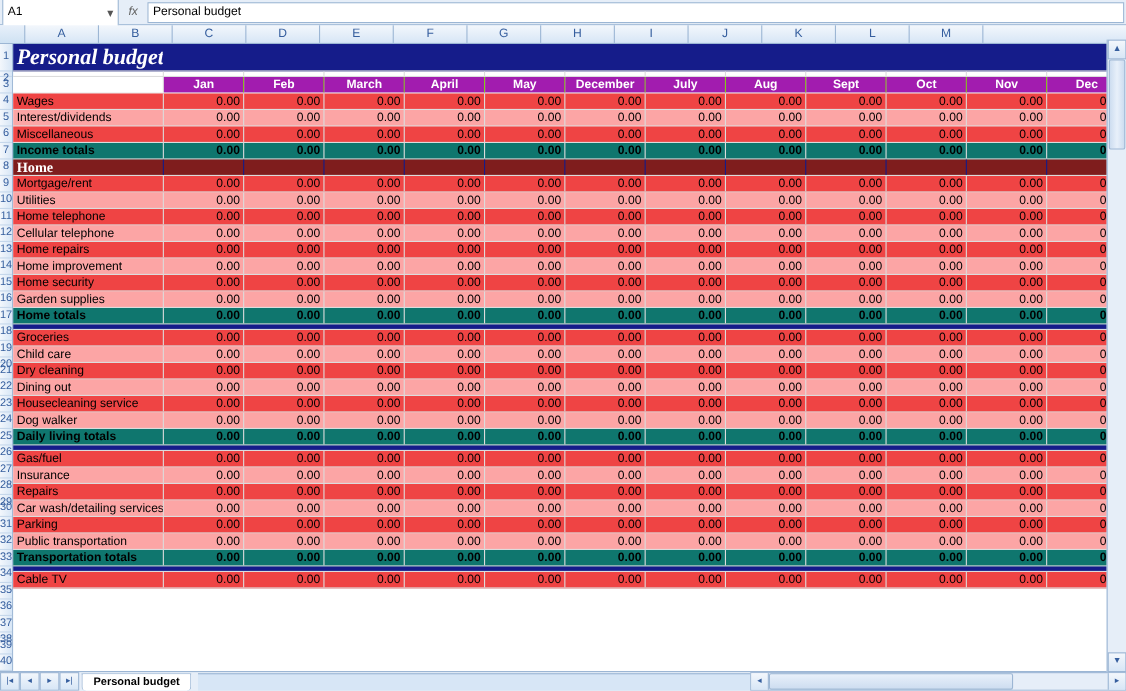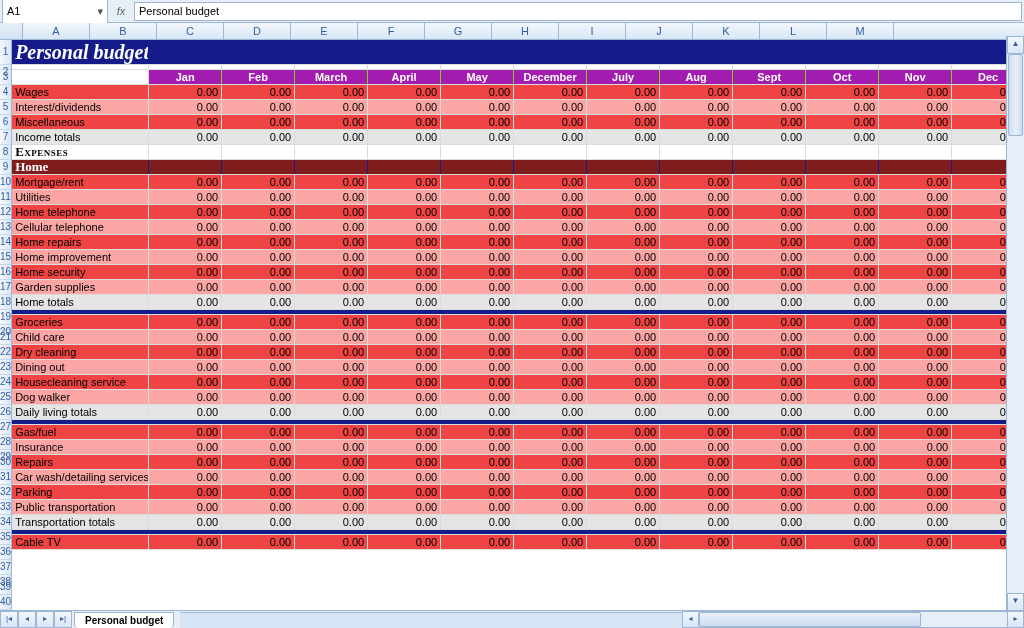--- a/index.html
+++ b/index.html
@@ -29,21 +29,21 @@
 .title-row{background:#151c8a;color:#fff;font:italic bold 20px/24px Georgia,serif}
 .title-row .c{border-right:none}
 .months .cA{background:#fff}
 .months .cn{background:#a21caf;color:#fff;font-weight:bold;justify-content:center;border-right:1px solid #84cc16}
 .section-head .cA{font:bold 13px/14px Georgia,serif;font-variant:small-caps;letter-spacing:0.5px}
 .sub-head{background:#7f1d1d;color:#fff}
 .sub-head .cA{font:bold 13px/14px Georgia,serif}
 .sub-head .c{border-right:1px solid #151c8a}
 .item{background:#ef4444}
 .item.alt{background:#fca5a5}
-.totals{background:#e5e5e5;font-weight:normal}
+.totals{background:#0f766e;font-weight:bold}
 .spacer{background:#151c8a}
 .spacer .c{border:none}
 .vscroll{position:absolute;right:0;top:36px;bottom:17px;width:17px;background:#e6eef8;border-left:1px solid #9cb6d4}
 .vscroll .thumb{position:absolute;top:18px;left:1px;right:1px;height:80px;background:linear-gradient(90deg,#cdddf0,#e8f0fa,#cdddf0);border:1px solid #9cb6d4;border-radius:2px}
 .vscroll .btn-up,.vscroll .btn-dn{position:absolute;left:0;right:0;height:16px;background:linear-gradient(#f3f7fc,#d7e6f6);border:1px solid #9cb6d4;text-align:center;line-height:14px;color:#355e9e;font-size:8px}
 .vscroll .btn-up{top:0}
 .vscroll .btn-dn{bottom:0}
 .tab-bar{height:17px;background:#e6eef8;display:flex;align-items:center;border-top:1px solid #9cb6d4}
 .tab-nav{display:flex}
 .tab-nav span{width:16px;height:15px;border:1px solid #9cb6d4;background:linear-gradient(#f3f7fc,#d7e6f6);text-align:center;font-size:8px;line-height:14px;color:#355e9e;cursor:pointer}
@@ -230,35 +230,20 @@
           <div class="c cn">0.00</div>
           <div class="c cn">0.00</div>
           <div class="c cn">0.00</div>
           <div class="c cn">0.00</div>
           <div class="c cn">0.00</div>
           <div class="c cn">0.00</div>
           <div class="c cn">0.00</div>
           <div class="c cn">0.00</div>
           <div class="c cn">0.00</div>
         </div>
-        <div class="row section-head">
-          <div class="c cA">Expenses</div>
-          <div class="c cn"></div>
-          <div class="c cn"></div>
-          <div class="c cn"></div>
-          <div class="c cn"></div>
-          <div class="c cn"></div>
-          <div class="c cn"></div>
-          <div class="c cn"></div>
-          <div class="c cn"></div>
-          <div class="c cn"></div>
-          <div class="c cn"></div>
-          <div class="c cn"></div>
-          <div class="c cn"></div>
-        </div>
         <div class="row sub-head">
           <div class="c cA">Home</div>
           <div class="c cn"></div>
           <div class="c cn"></div>
           <div class="c cn"></div>
           <div class="c cn"></div>
           <div class="c cn"></div>
           <div class="c cn"></div>
           <div class="c cn"></div>
           <div class="c cn"></div>

